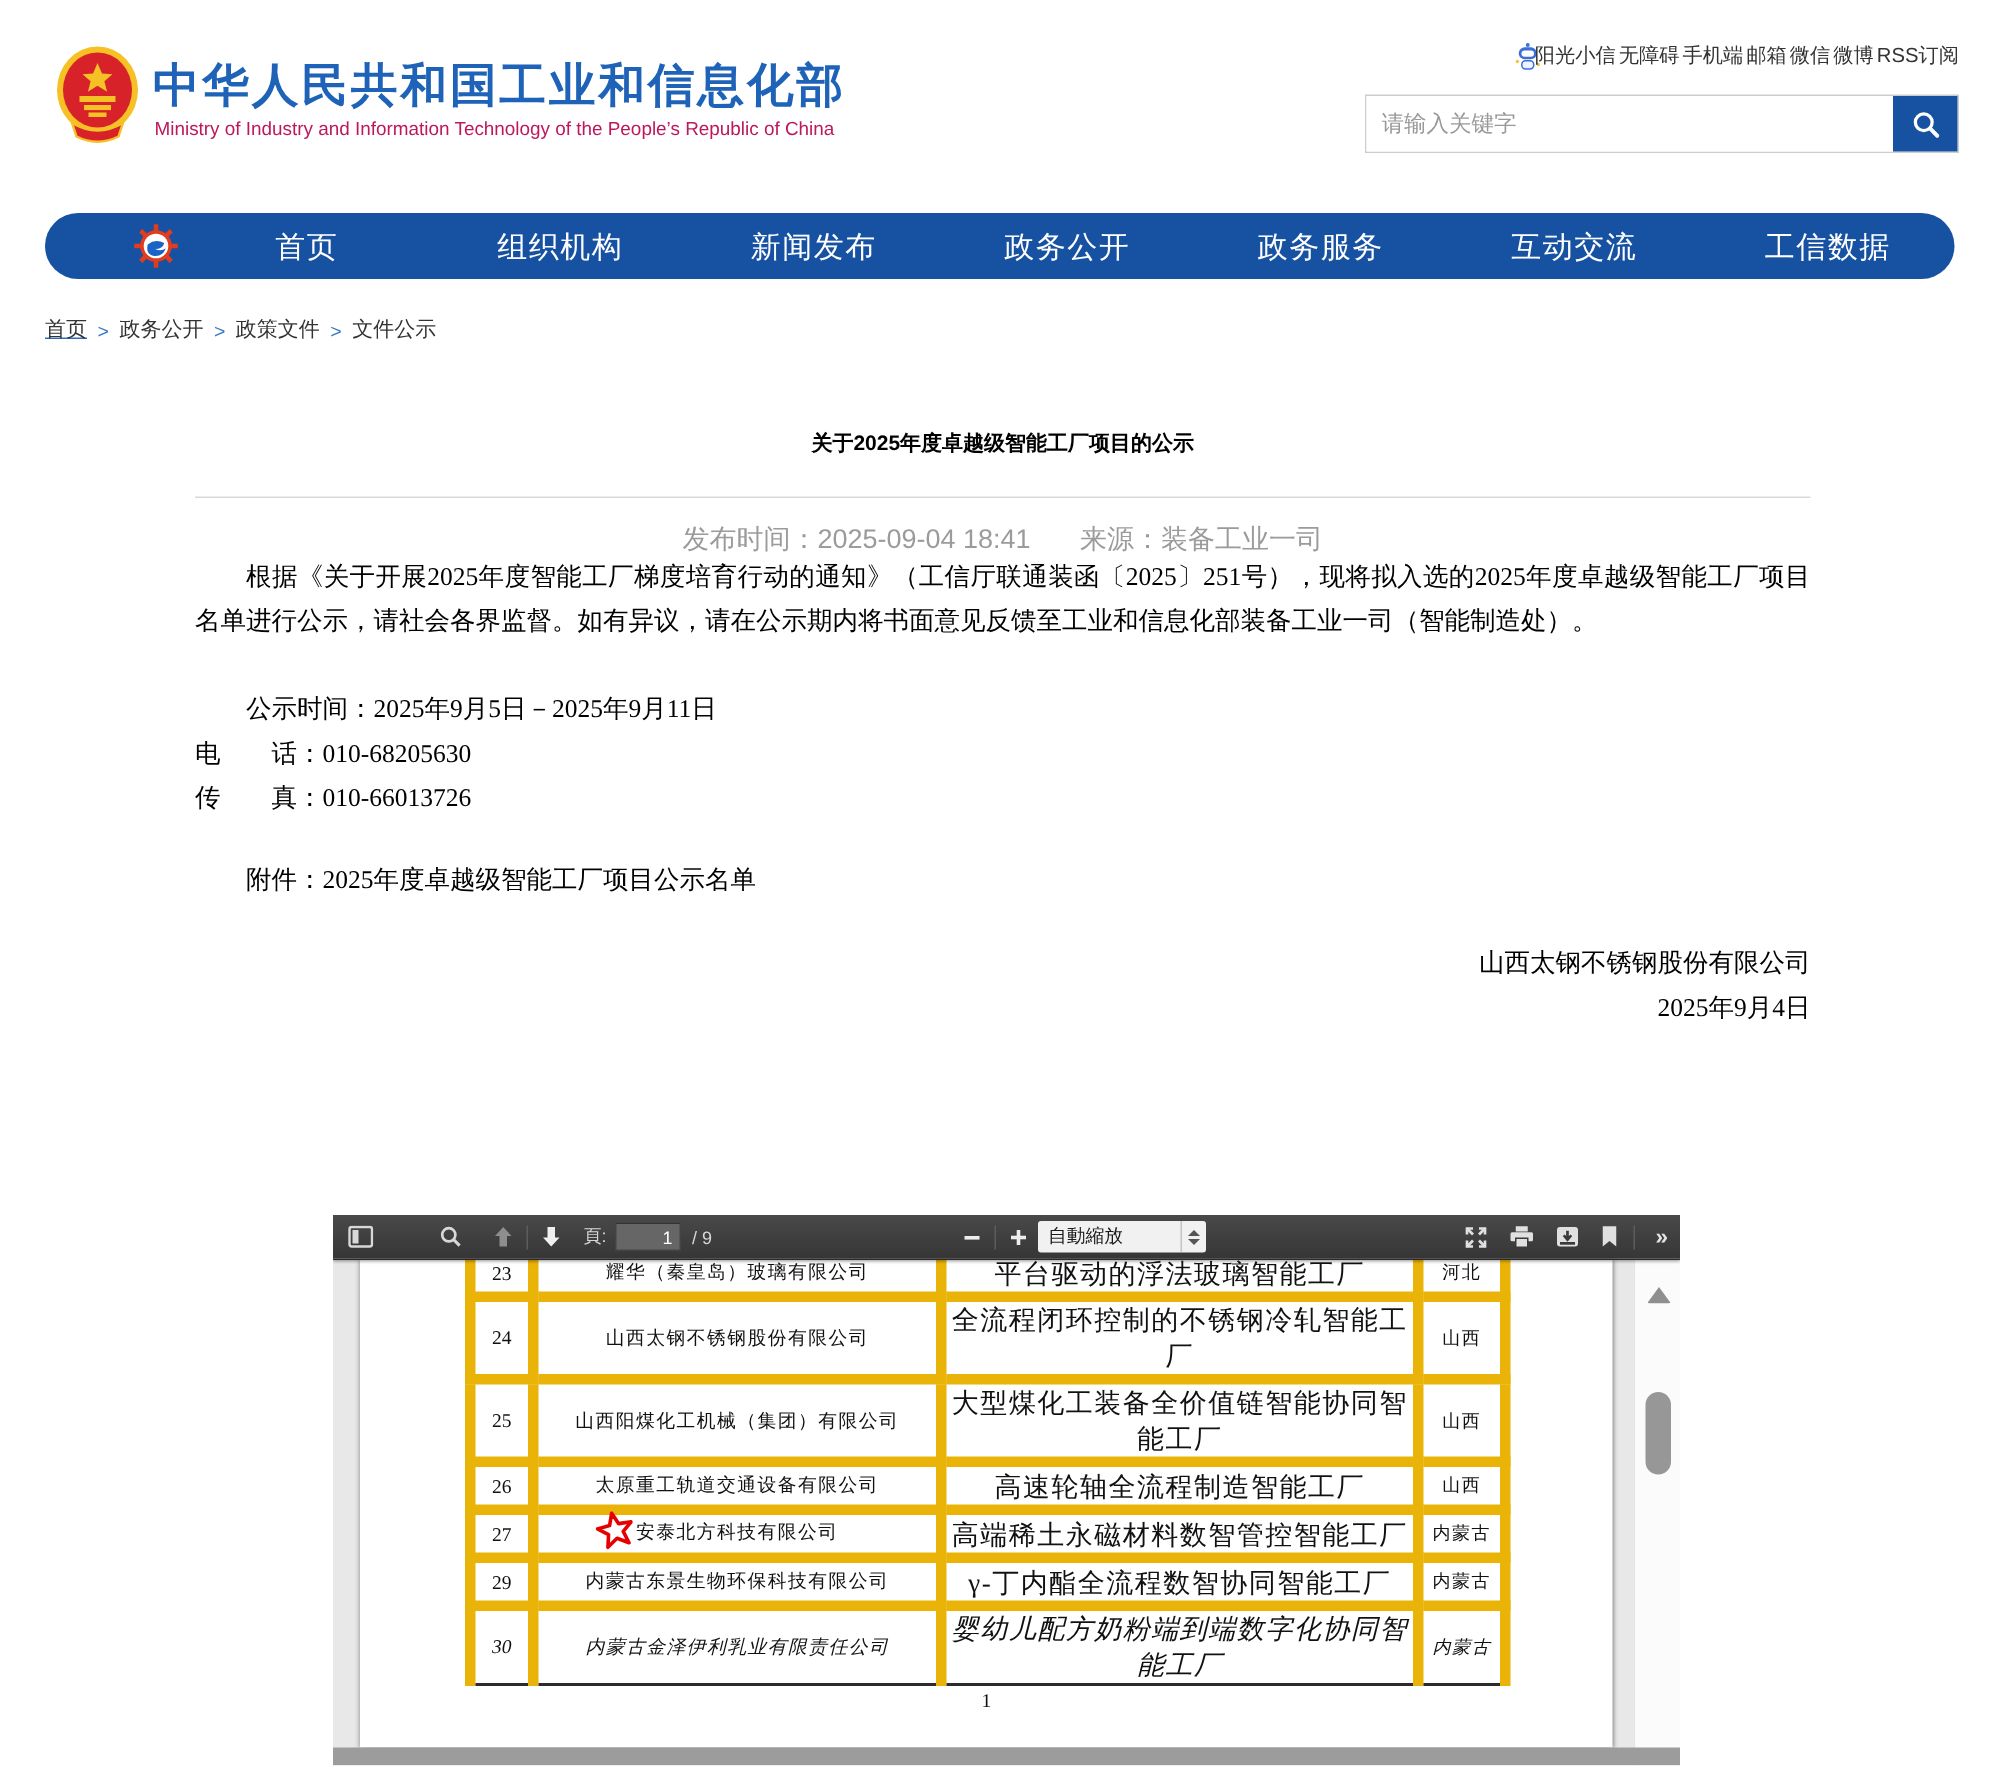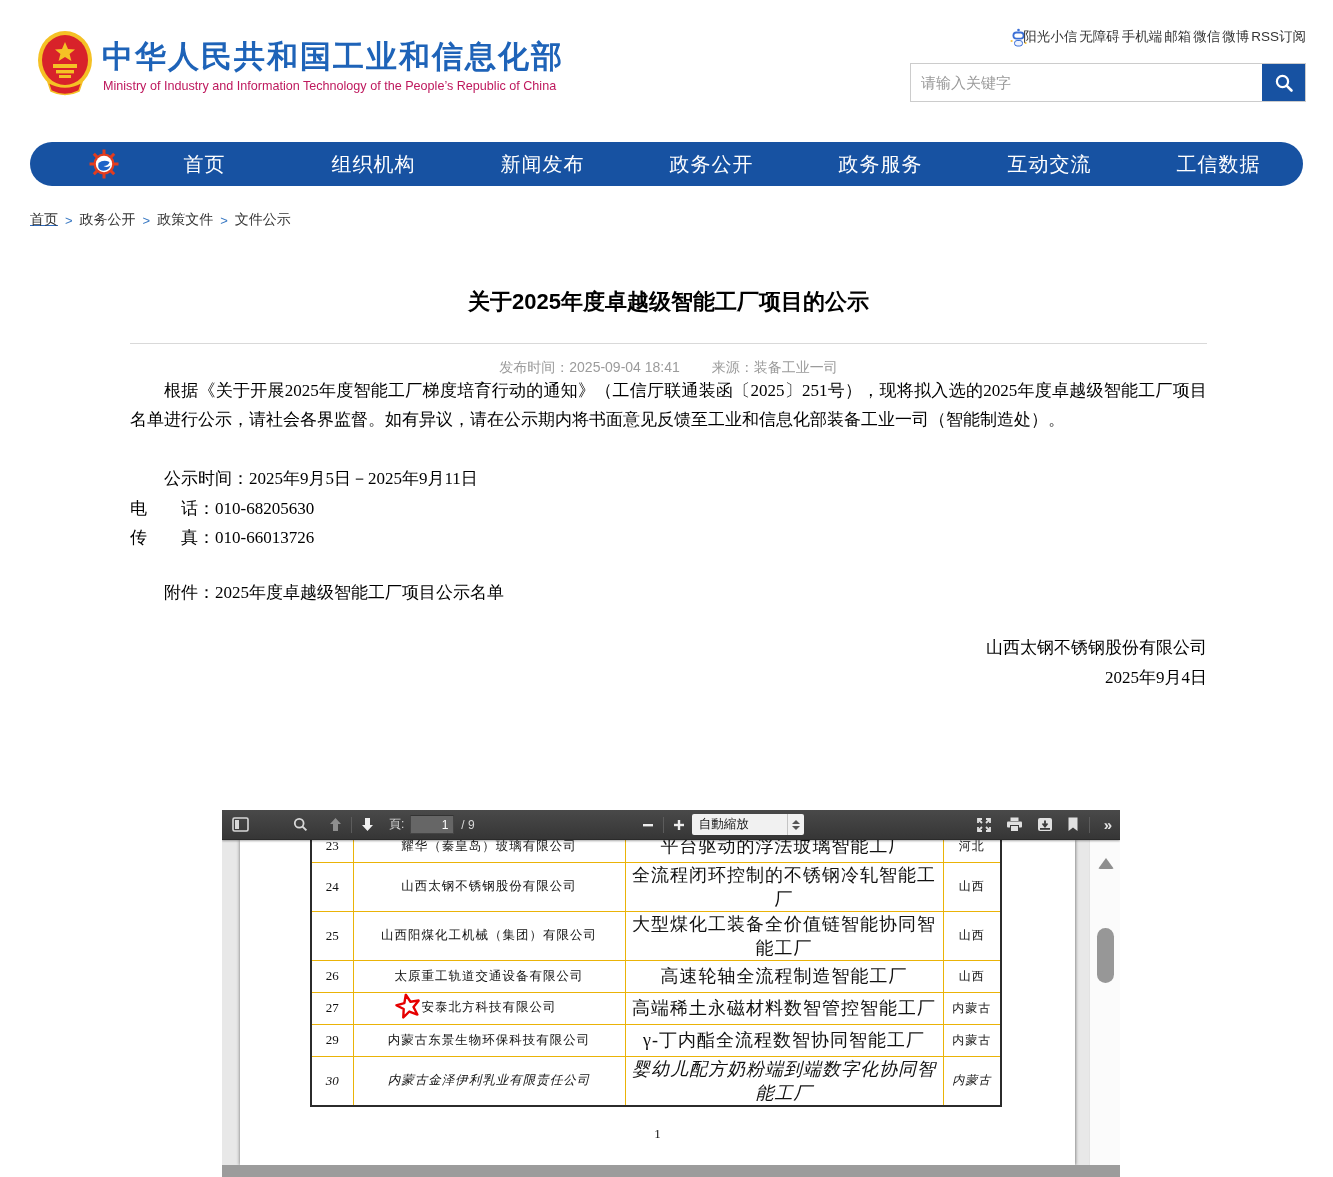--- a/index.html
+++ b/index.html
@@ -33,23 +33,23 @@
   .nav-item { flex:1; text-align:center; font-size:20px; letter-spacing:1px; cursor:pointer; }
 
   
   #breadcrumb { left:30px; top:211px; font-size:14px; color:#333; display:flex; gap:7px; align-items:center;}
   #breadcrumb .sep { color:#3a79c3; font-size:13px; }
   #breadcrumb .bc-link { cursor:pointer; }
   #breadcrumb .bc-home { text-decoration:underline; text-decoration-color:#2f6cc0; }
 
   
   #article { left:130px; top:287px; width:1077px; }
-  #article-title { text-align:center; font-size:22px; font-weight:bold; color:#000; }
+  #article-title { text-align:center; font-size:14px; font-weight:bold; color:#000; }
   #title-divider { margin-top:26px; border-top:1px solid #d9d9d9; height:0; }
-  #article-meta { margin-top:15px; text-align:center; font-size:14px; color:#9b9b9b; }
+  #article-meta { margin-top:15px; text-align:center; font-size:18px; color:#9b9b9b; }
   #article-meta span { margin:0 14px; }
   .doc-text { font-family:"Liberation Serif","DejaVu Serif",serif; color:#000; }
   #para1 { font-size:17px; line-height:28.5px; text-indent:2em; text-align:justify; }
   #contact-lines { margin-top:30px; font-size:17px; line-height:29.5px; text-indent:2em; white-space:pre-wrap; }
   #attachment { margin-top:28px; font-size:17px; text-indent:2em; }
   #signature { margin-top:29px; font-size:17px; line-height:30px; text-align:right; }
 
   
   #pdf { left:222px; top:810px; width:898px; height:367px; background:#e8e8e8; overflow:hidden; }
   #pdf-toolbar { height:30px; background:linear-gradient(#494949,#363636); border-bottom:1px solid #2a2a2a;
@@ -81,21 +81,21 @@
     border-left:1px solid #e2e2e2; }
   #scroll-up { position:absolute; left:8px; top:18px; width:0; height:0;
     border-left:8px solid transparent; border-right:8px solid transparent;
     border-bottom:11px solid #8f8f8f; border-radius:2px; cursor:pointer; }
   #scroll-thumb { position:absolute; left:7px; top:88px; width:17px; height:55px; background:#979797;
     border-radius:9px; cursor:pointer; }
 
   
   #doc-table { position:absolute; left:70px; top:-11px; border-collapse:collapse;
     font-family:"Liberation Serif","DejaVu Serif",serif; color:#111; }
-  #doc-table td { border:1px solid #eab308; height:32px; text-align:center; vertical-align:middle;
+  #doc-table td { border:7px solid #eab308; height:32px; text-align:center; vertical-align:middle;
     padding:0 1px;margin-left:10px; }
   #doc-table { border:2px solid #2b2b2b; }
   #doc-table tr:last-child td { border-bottom:2px solid #2b2b2b;font-style:italic; }
   .c-no { width:42px; font-size:13px; }
   .c-company { width:272px; font-size:12.5px; letter-spacing:1px; }
   .c-project { width:318px; font-size:18px; letter-spacing:1px; }
   .c-prov { width:58px; font-size:12px; letter-spacing:1px; }
   .star-wrap { display:inline-block; vertical-align:middle; margin:-4px 1px -2px -26px;
     transform:rotate(-12deg); }
   #pdf-footer-num { position:absolute; left:0; top:286px; width:100%; text-align:center;

